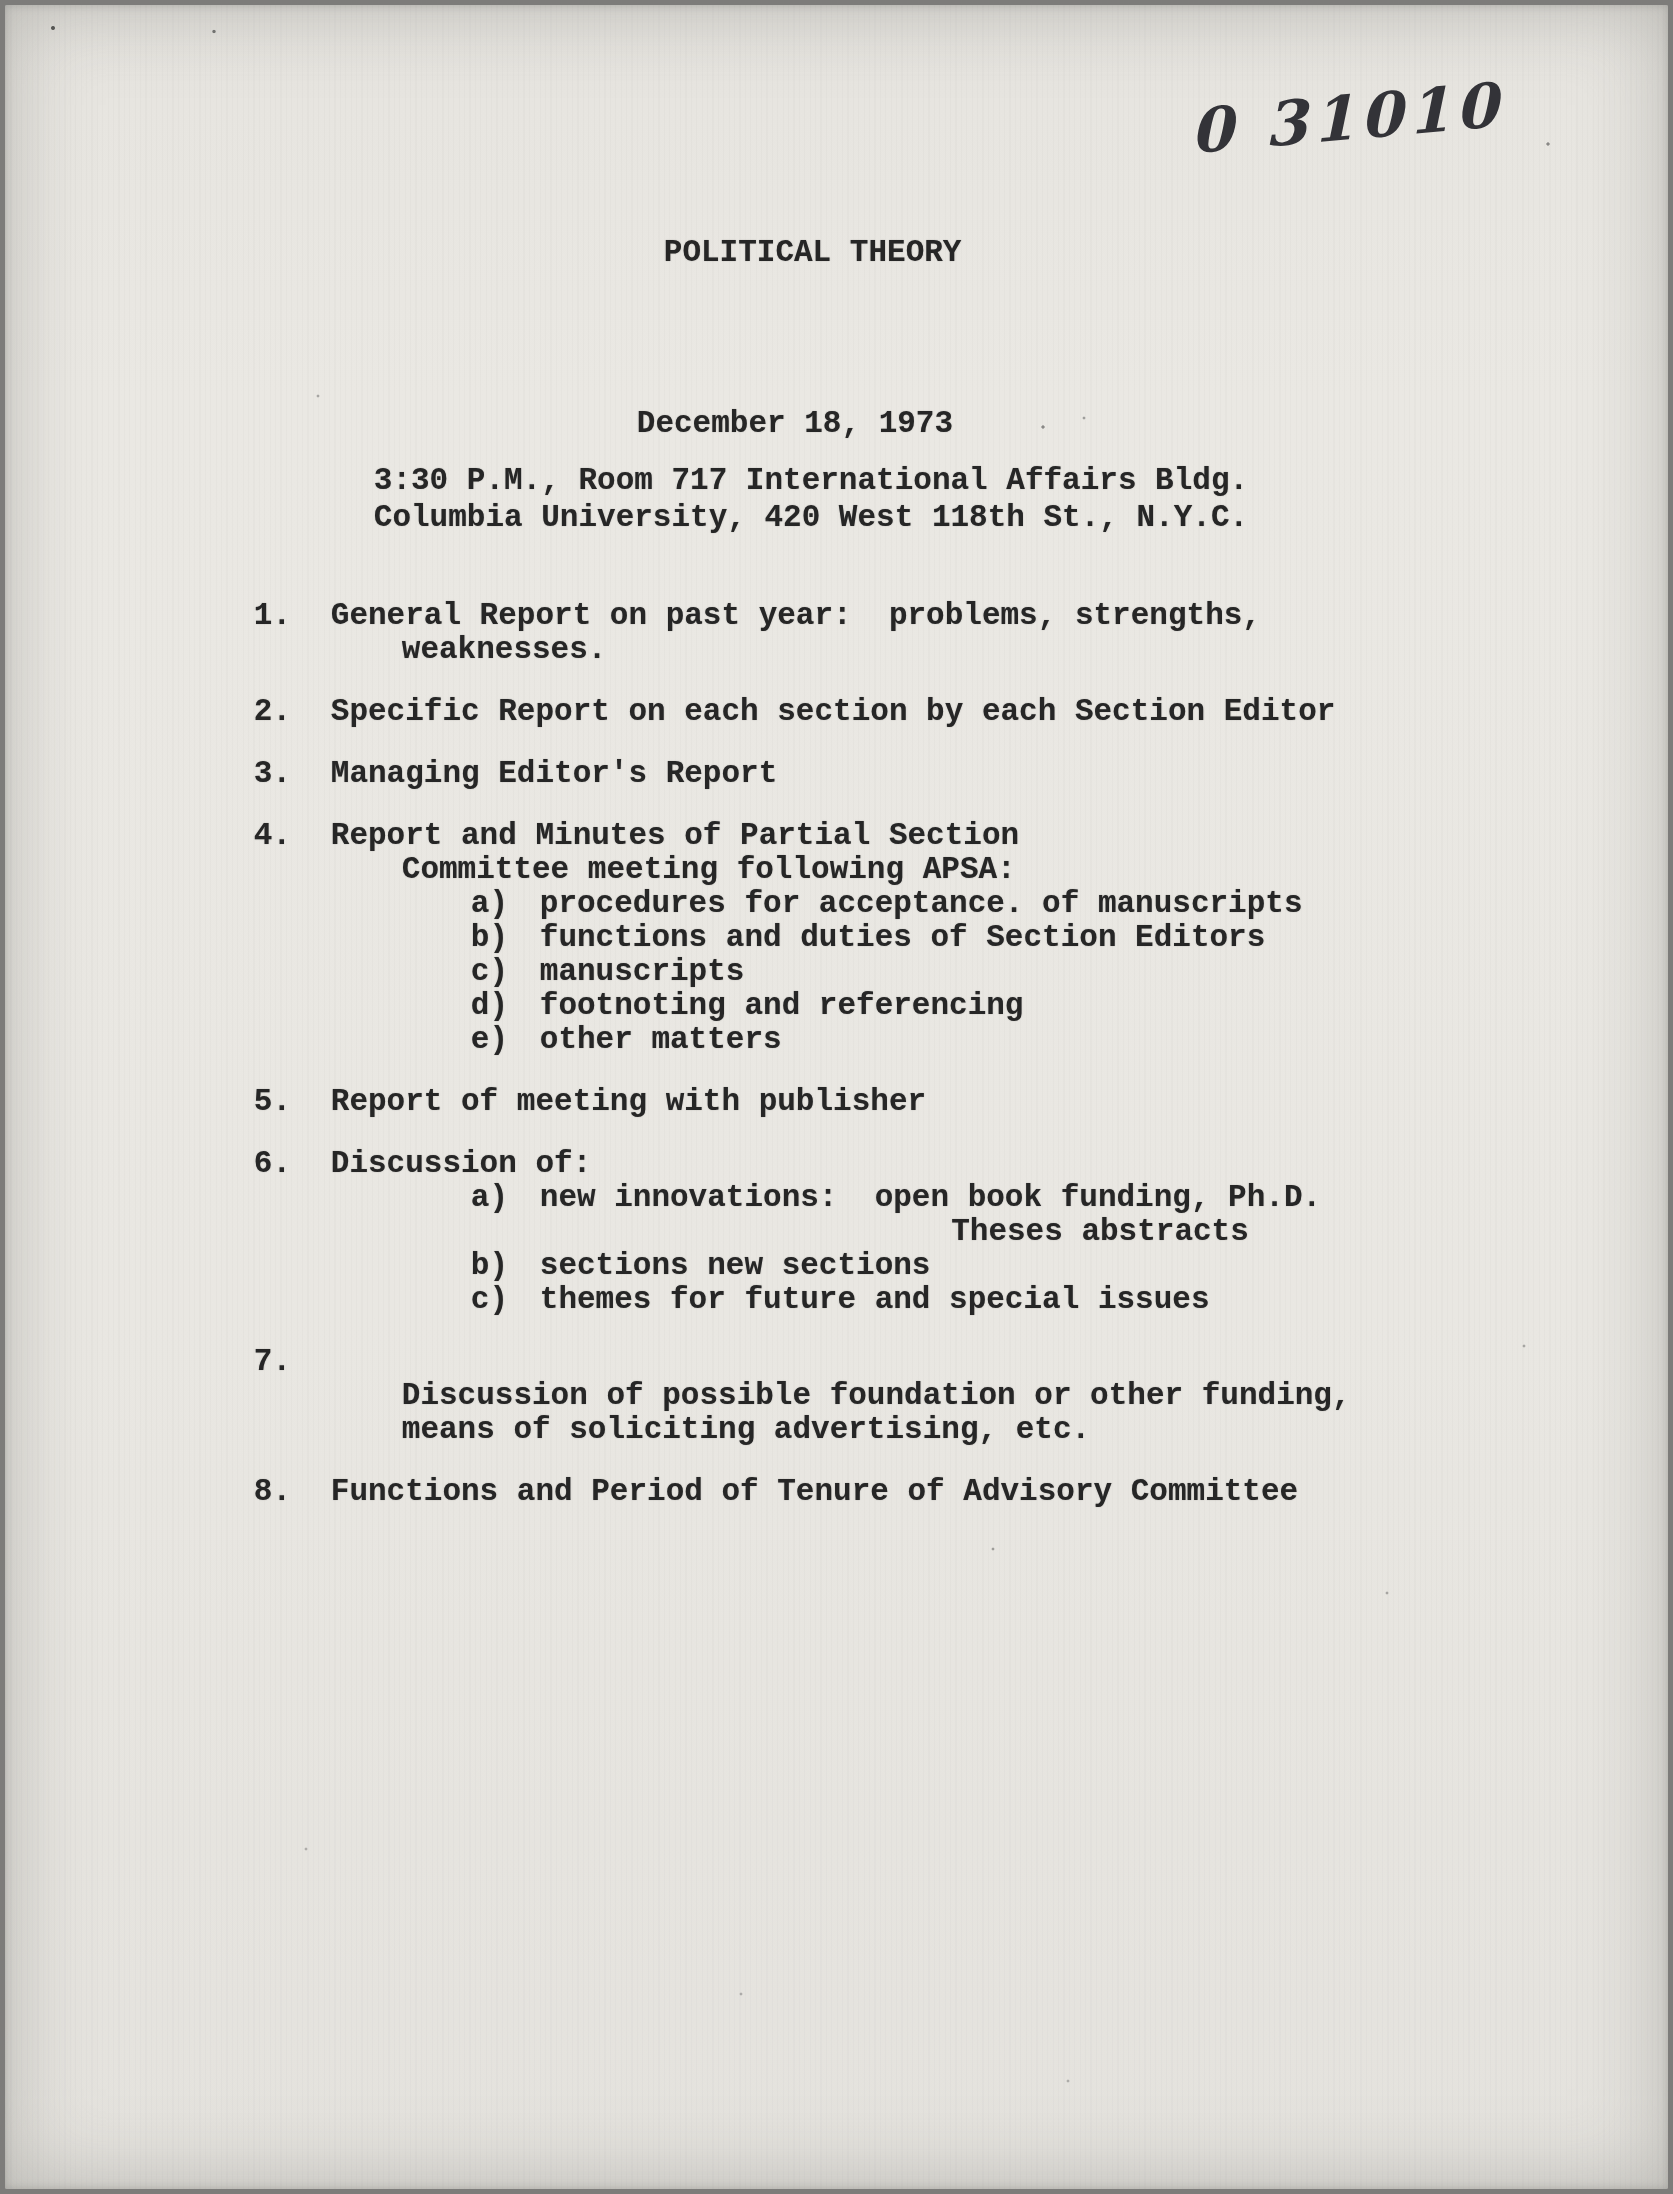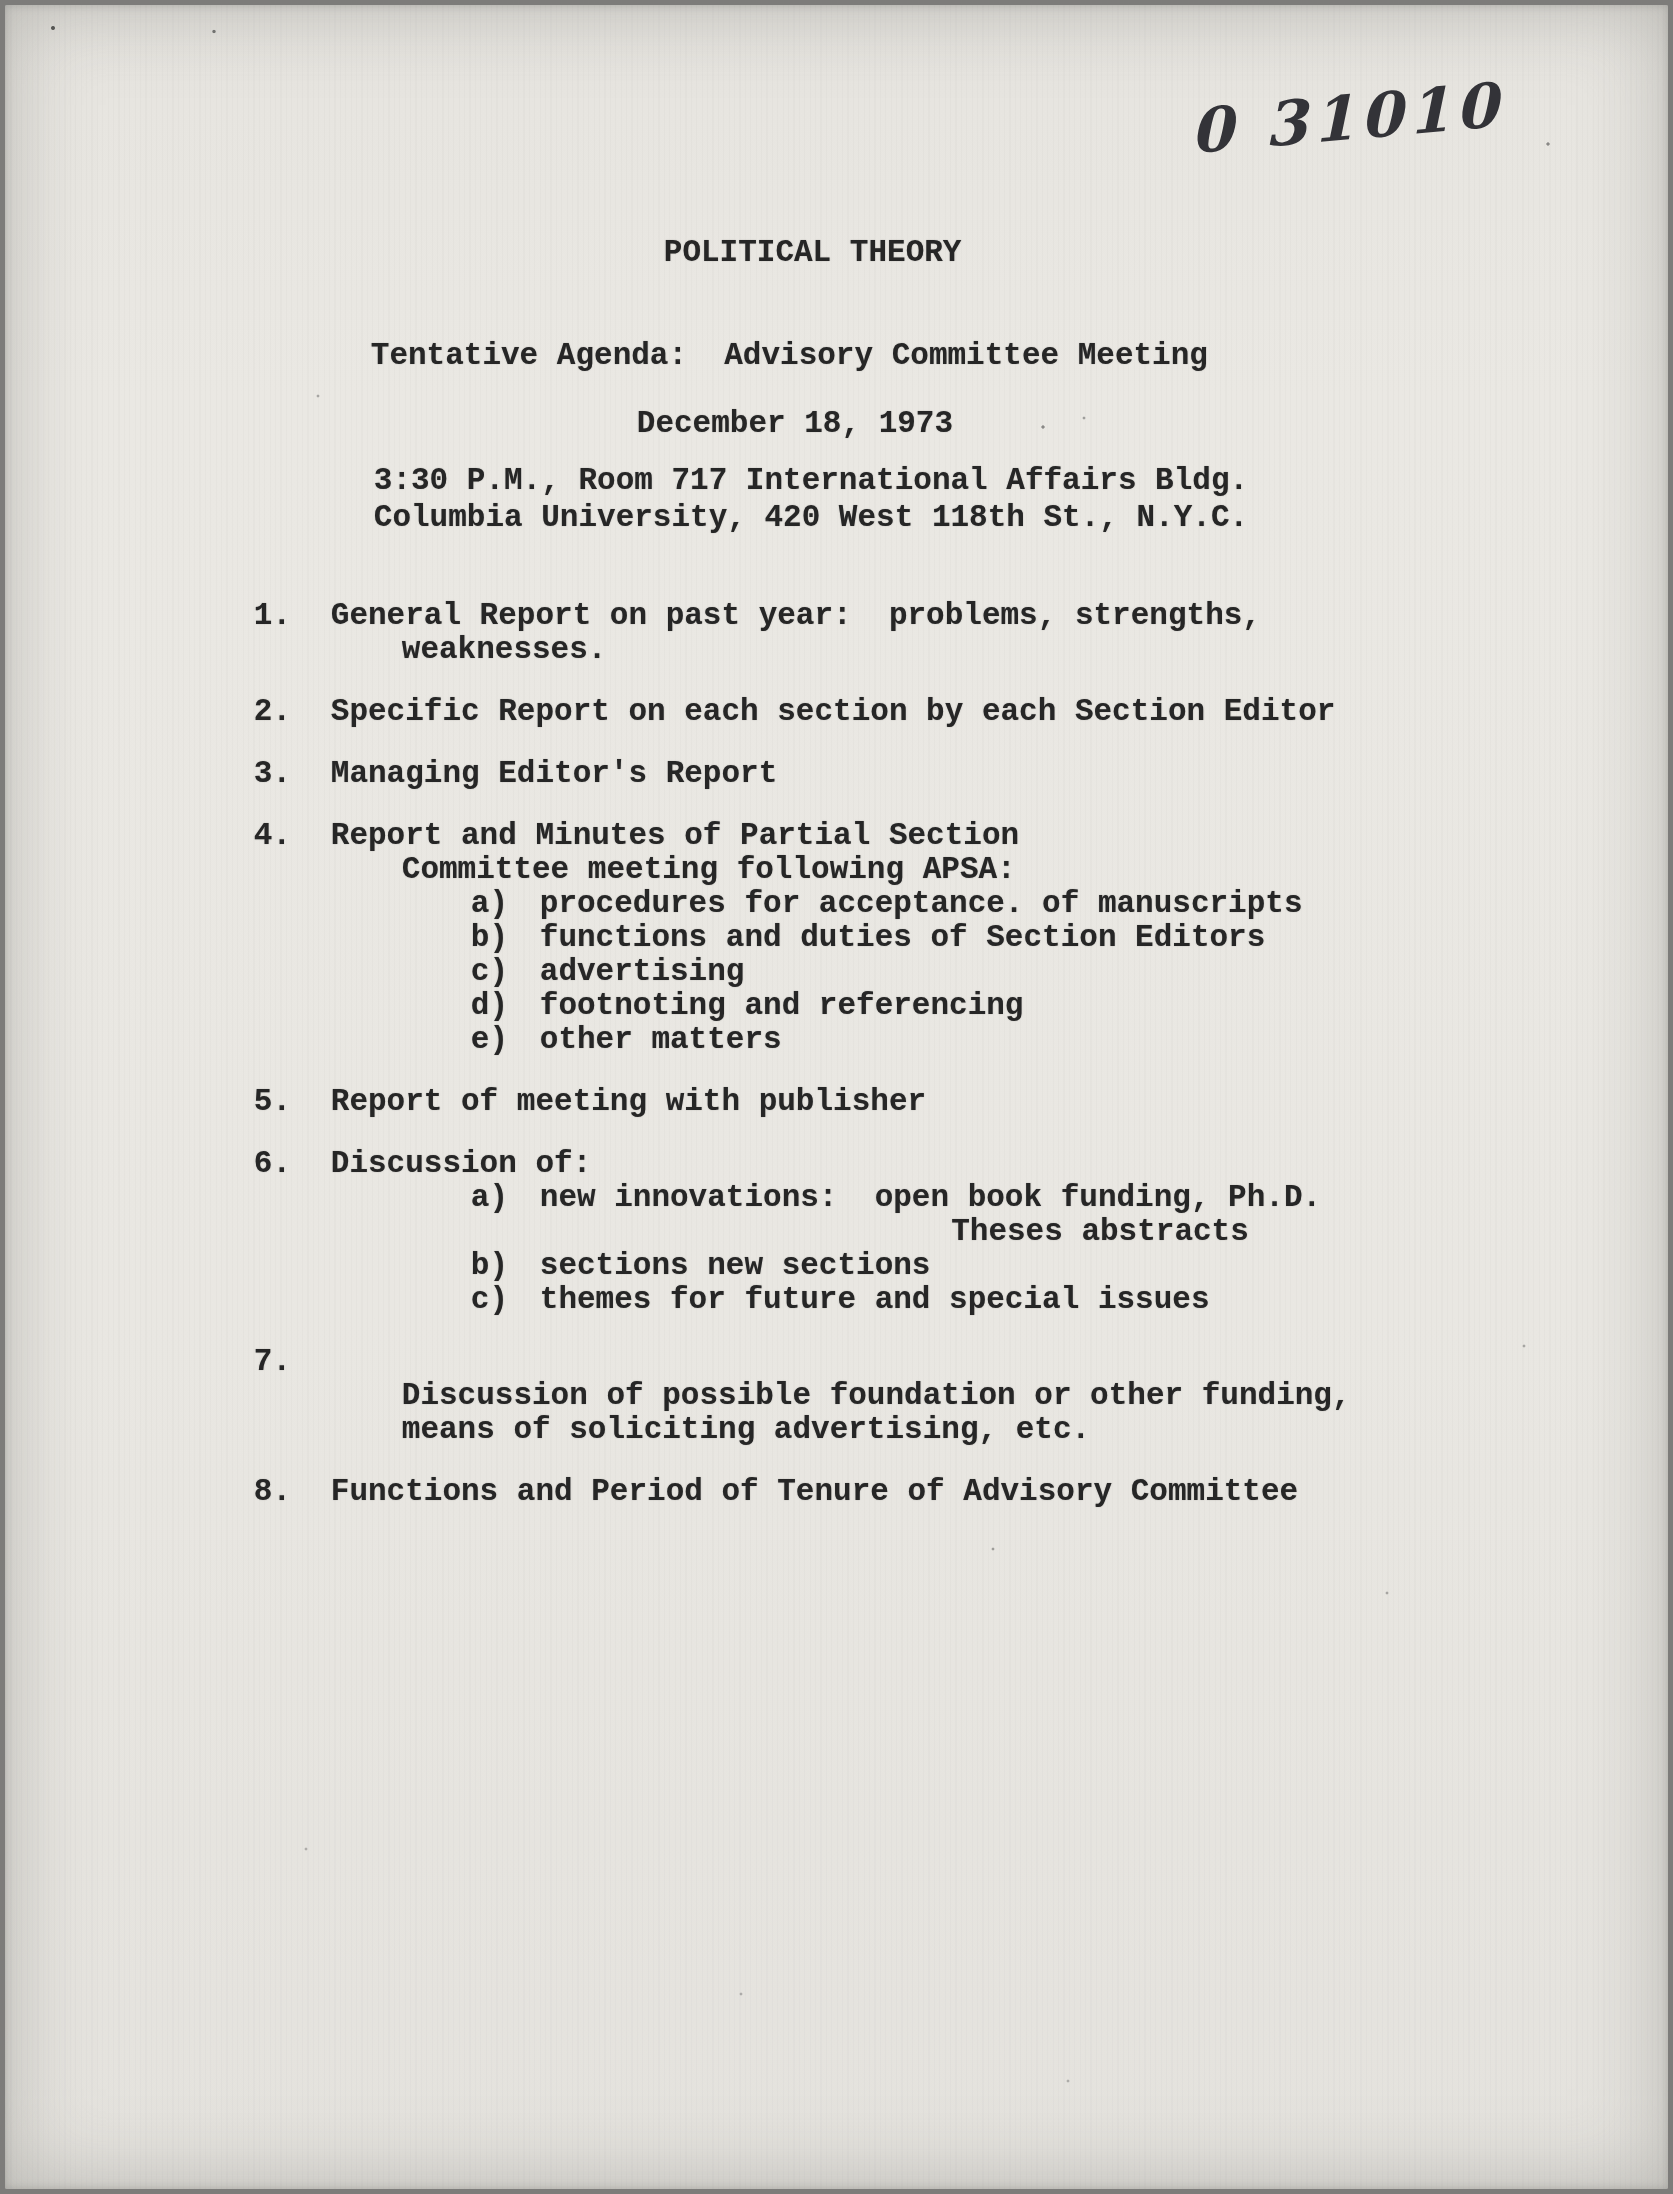--- a/index.html
+++ b/index.html
@@ -73,21 +73,20 @@
 </style>
 </head>
 <body>
 
 <div class="sheet">
 
   <div class="handwritten">0 31010</div>
 
   <div class="typed title">POLITICAL THEORY</div>
 
-  <div class="typed subtitle">Tentative Agenda:  Advisory Committee Meeting</div>
 
   <div class="typed date">December 18, 1973</div>
 
   <div class="address">
     <div class="typed">3:30 P.M., Room 717 International Affairs Bldg.</div>
     <div class="typed">Columbia University, 420 West 118th St., N.Y.C.</div>
   </div>
 
   <div class="agenda">
 
@@ -119,21 +118,21 @@
     <div class="line subline">
       <span class="typed subnum">a)</span>
         <span class="typed txt">procedures for acceptance. of manuscripts</span>
     </div>
     <div class="line subline">
       <span class="typed subnum">b)</span>
         <span class="typed txt">functions and duties of Section Editors</span>
     </div>
     <div class="line subline">
       <span class="typed subnum">c)</span>
-        <span class="typed txt">advertising</span>
+        <span class="typed txt">manuscripts</span>
     </div>
     <div class="line subline">
       <span class="typed subnum">d)</span>
         <span class="typed txt">footnoting and referencing</span>
     </div>
     <div class="line subline">
       <span class="typed subnum">e)</span>
         <span class="typed txt">other matters</span>
     </div>
 

